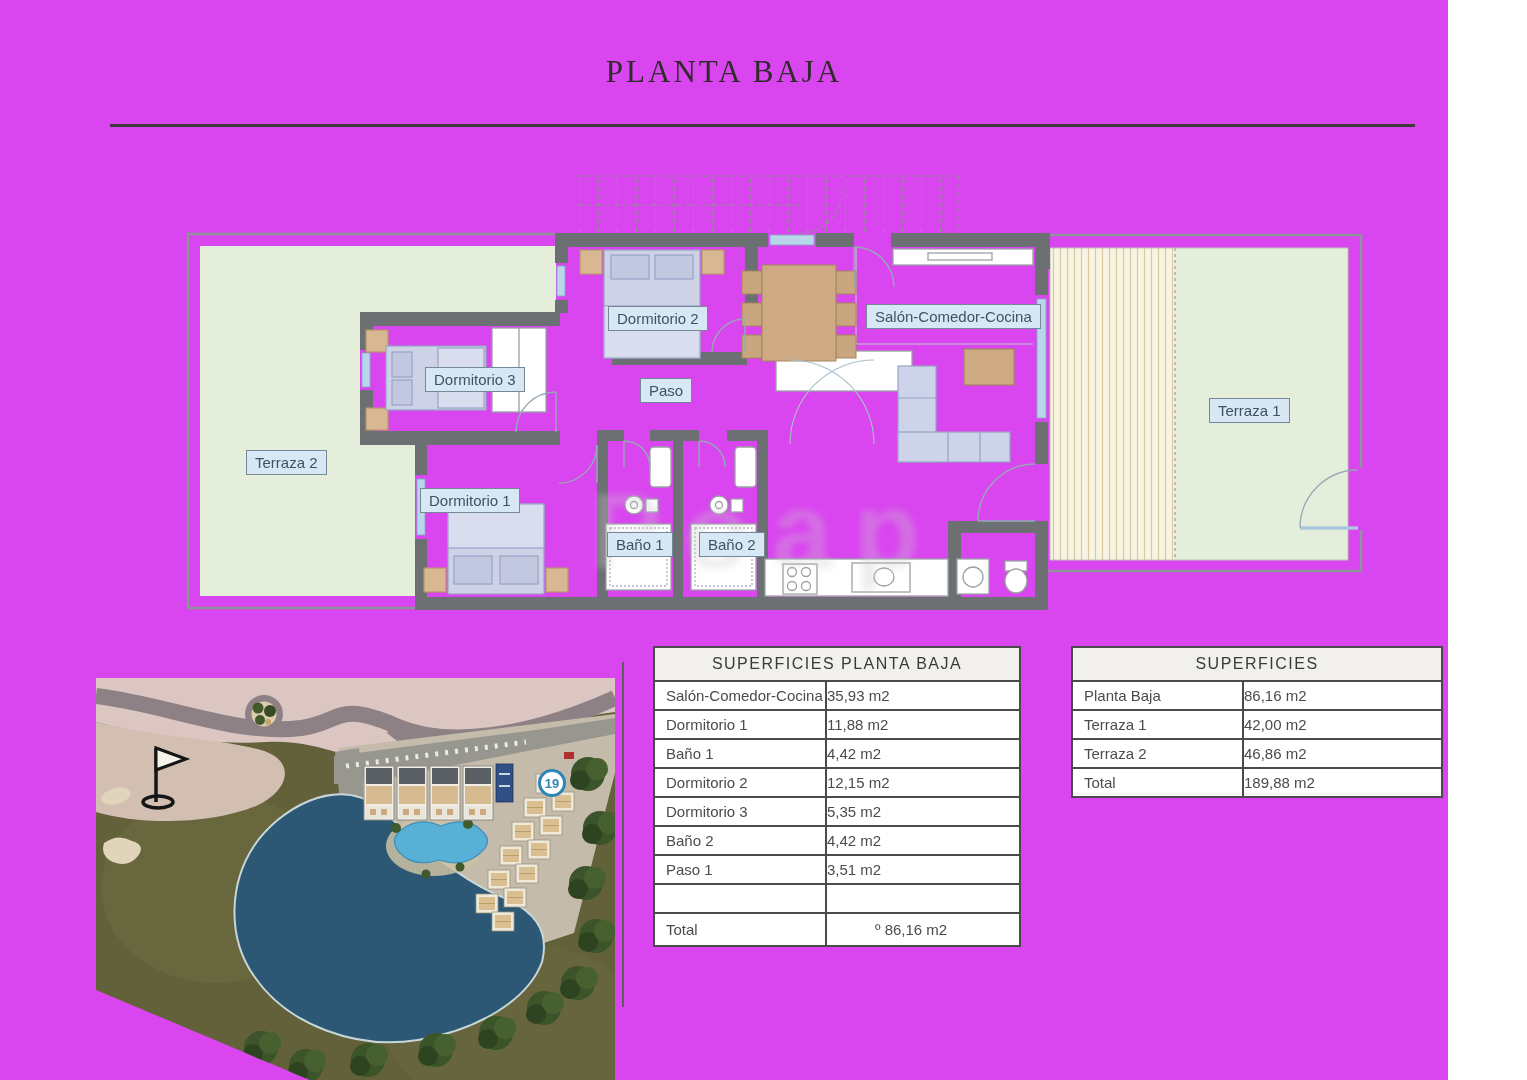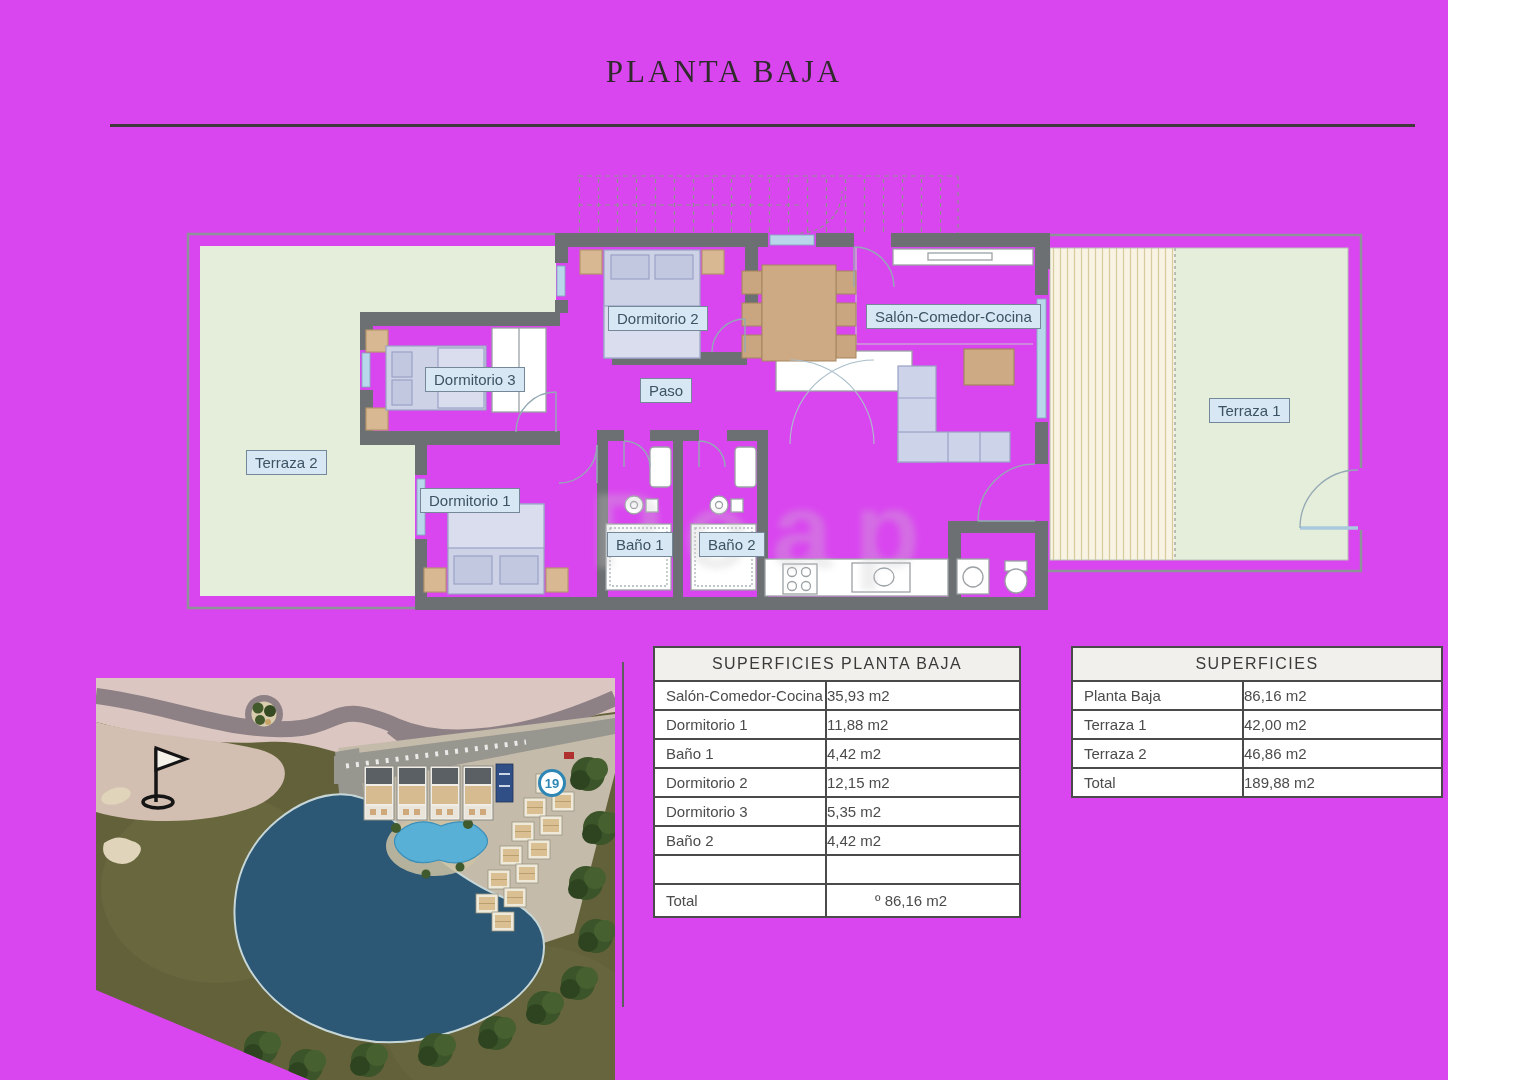--- a/index.html
+++ b/index.html
@@ -391,20 +391,24 @@
         </tr>
     <tr>
           <td class="lbl">Dormitorio 3</td>
           <td class="val">5,35 m2</td>
         </tr>
     <tr>
           <td class="lbl">Baño 2</td>
           <td class="val">4,42 m2</td>
         </tr>
     <tr>
+          <td class="lbl">Paso 1</td>
+          <td class="val">3,51 m2</td>
+        </tr>
+    <tr>
           <td class="lbl"></td>
           <td class="val"></td>
         </tr>
     <tr class="total-row">
           <td class="lbl">Total</td>
           <td class="val">º 86,16 m2</td>
         </tr>
   </tbody>
     </table>
 

